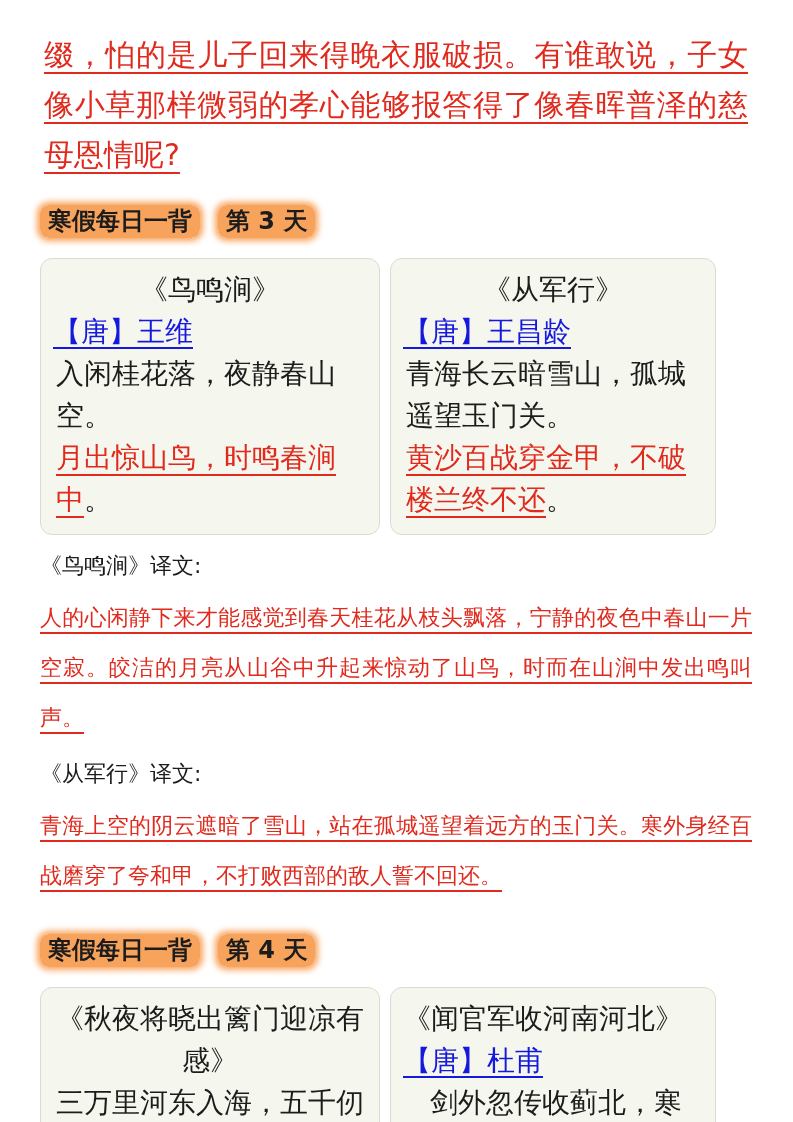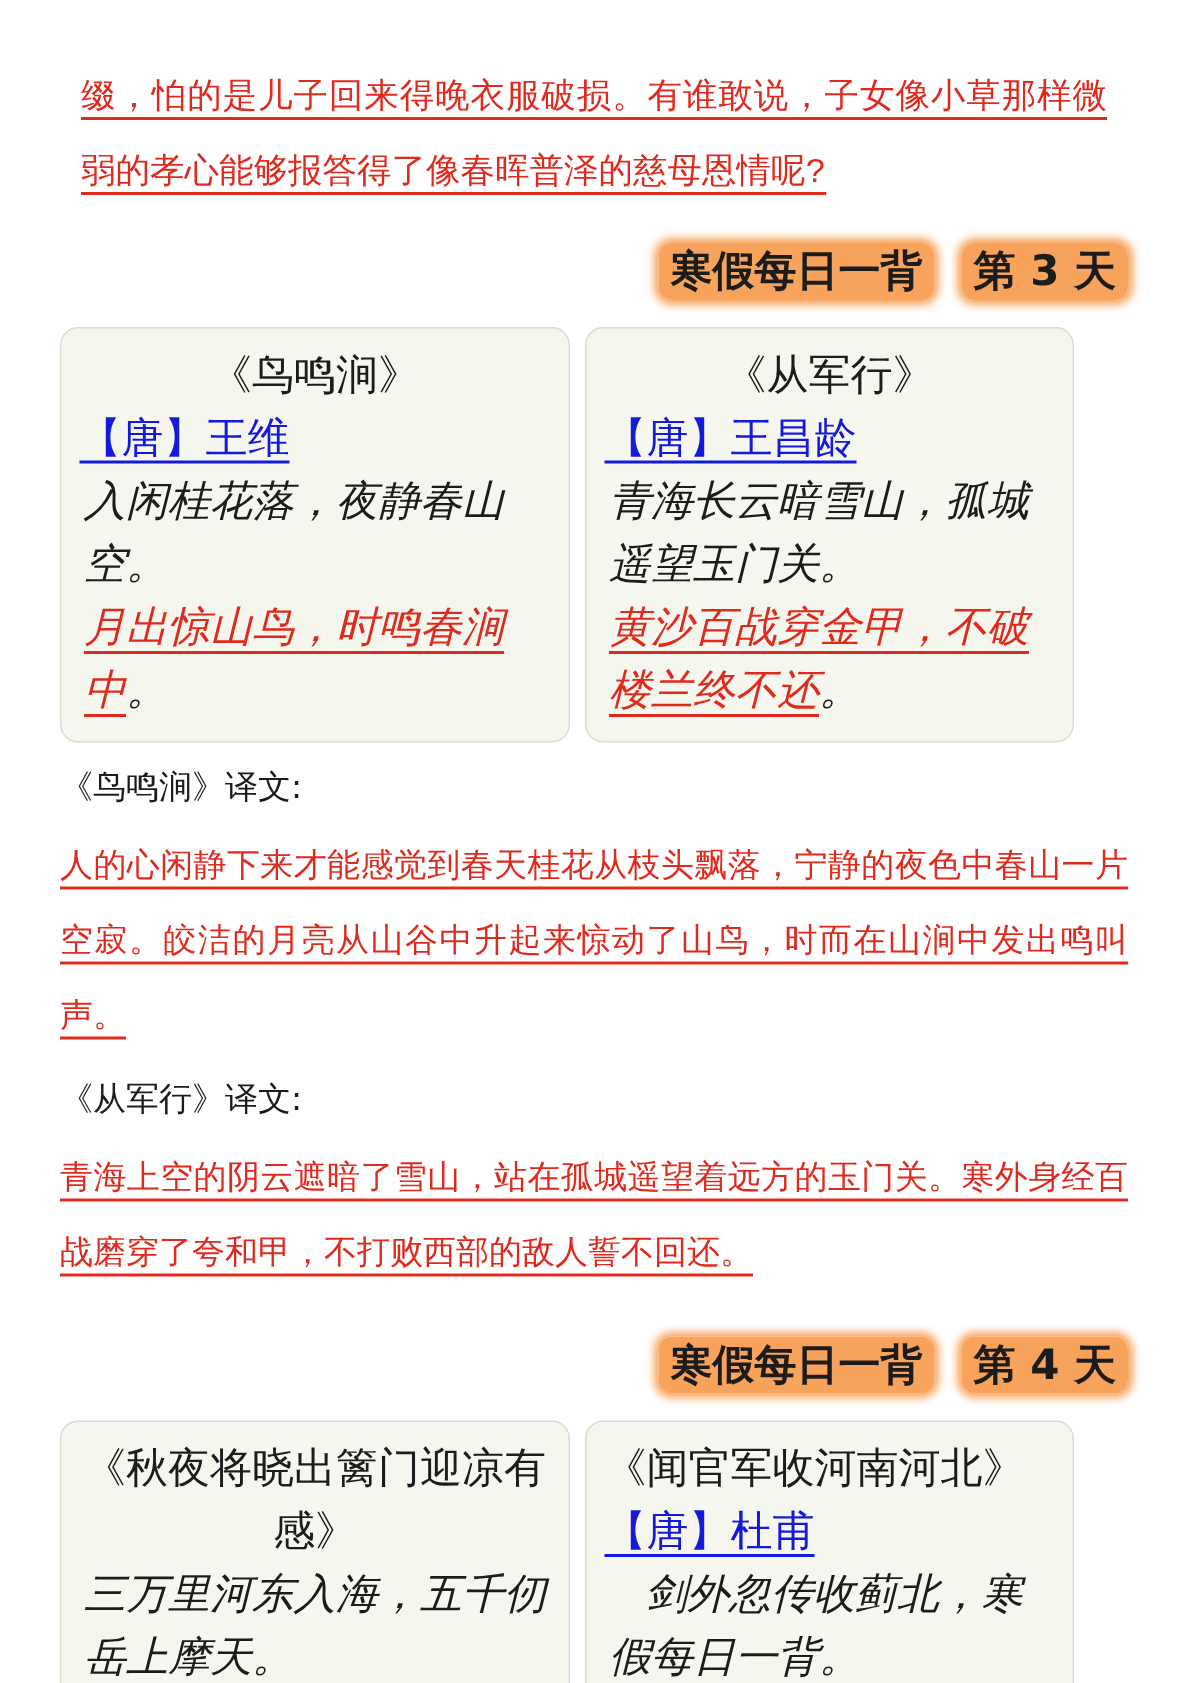--- a/index.html
+++ b/index.html
@@ -14,36 +14,36 @@
   html,body{margin:0;padding:0;}
   body{
     width:793px;height:1122px;background:#ffffff;
     font-family:"DejaVu Sans",sans-serif;color:var(--ink);
     overflow:hidden;
   }
   .page{padding:26px 41px 0 40px;}
 
   
   .intro{
-    font-size:23px;line-height:50px;text-align:justify;margin:14px;font-family:Liberation Mono, monospace;
+    font-size:30px;line-height:50px;text-align:justify;margin:4px;
   }
   .red-u{
     color:var(--red);
     text-decoration:underline;
     text-decoration-thickness:1.5px;
     text-underline-offset:7px;
     text-decoration-skip-ink:none;
     text-align:center;
   }
 
   
   .heading{
-    text-align:right;
+    text-align:left;
     margin:24px 0 20px 0;
-    font-size:28px;font-weight:bold;line-height:34px;
+    font-size:24px;font-weight:bold;line-height:34px;
   }
   .hl{
     background:var(--hl);
     border-radius:9px;
     padding:2px 8px 3px 8px;
     box-shadow:0 0 6px 3px var(--hl);
   }
   .hl + .hl{margin-left:18px;}
 
   
@@ -59,21 +59,21 @@
   .card-right{width:326px;}
   .poem-title{text-align:center;line-height:42px;}
   .poem-author{line-height:42px;}
   .author-link{
     color:var(--blue);
     text-decoration:underline;
     text-decoration-thickness:1.5px;
     text-underline-offset:6px;
     text-decoration-skip-ink:none;
   }
-  .poem-line{line-height:42px;padding-left:3px;font-style:italic;}
+  .poem-line{line-height:42px;padding-left:3px;}
   .indent{text-indent:24px;}
   .title-line{line-height:42px;}
 
   
   .trans-label{font-size:22px;line-height:46px;margin:8px 0 0 0;}
   .trans-text{
     font-size:22px;line-height:50px;text-align:justify;margin:4px 0 0 0;
   }
   .section-day4 .heading{margin-top:32px;}
 </style>

